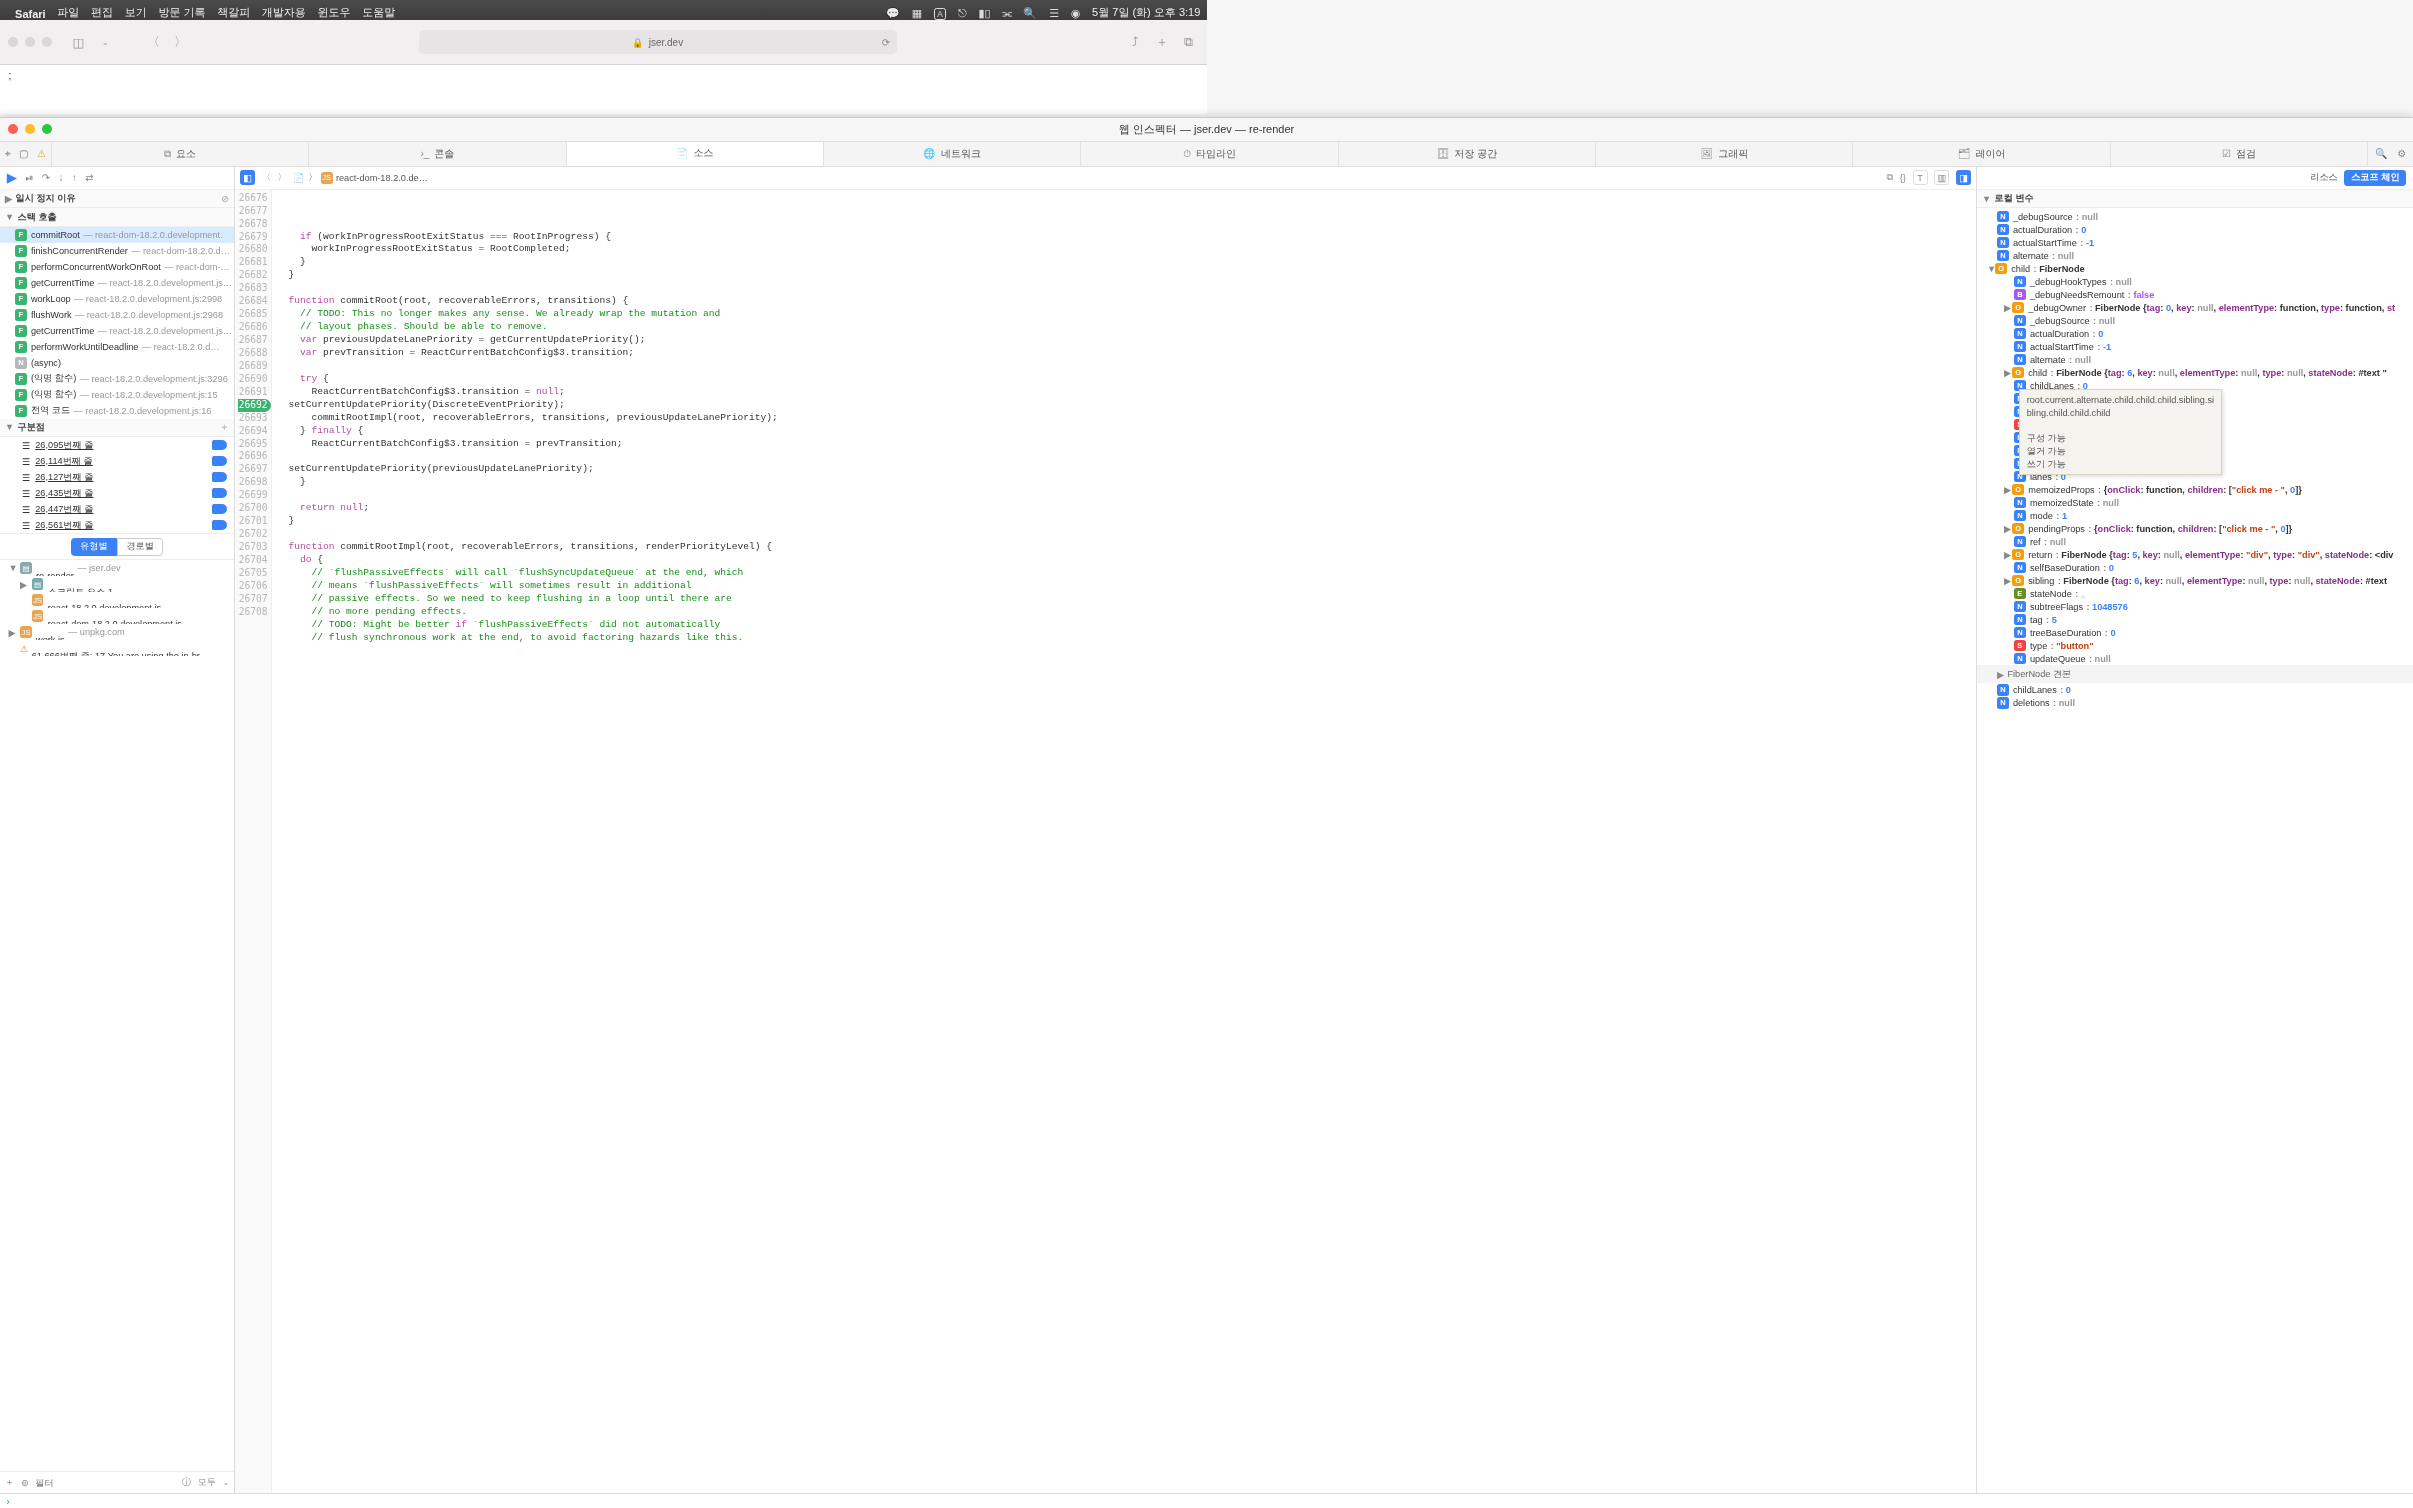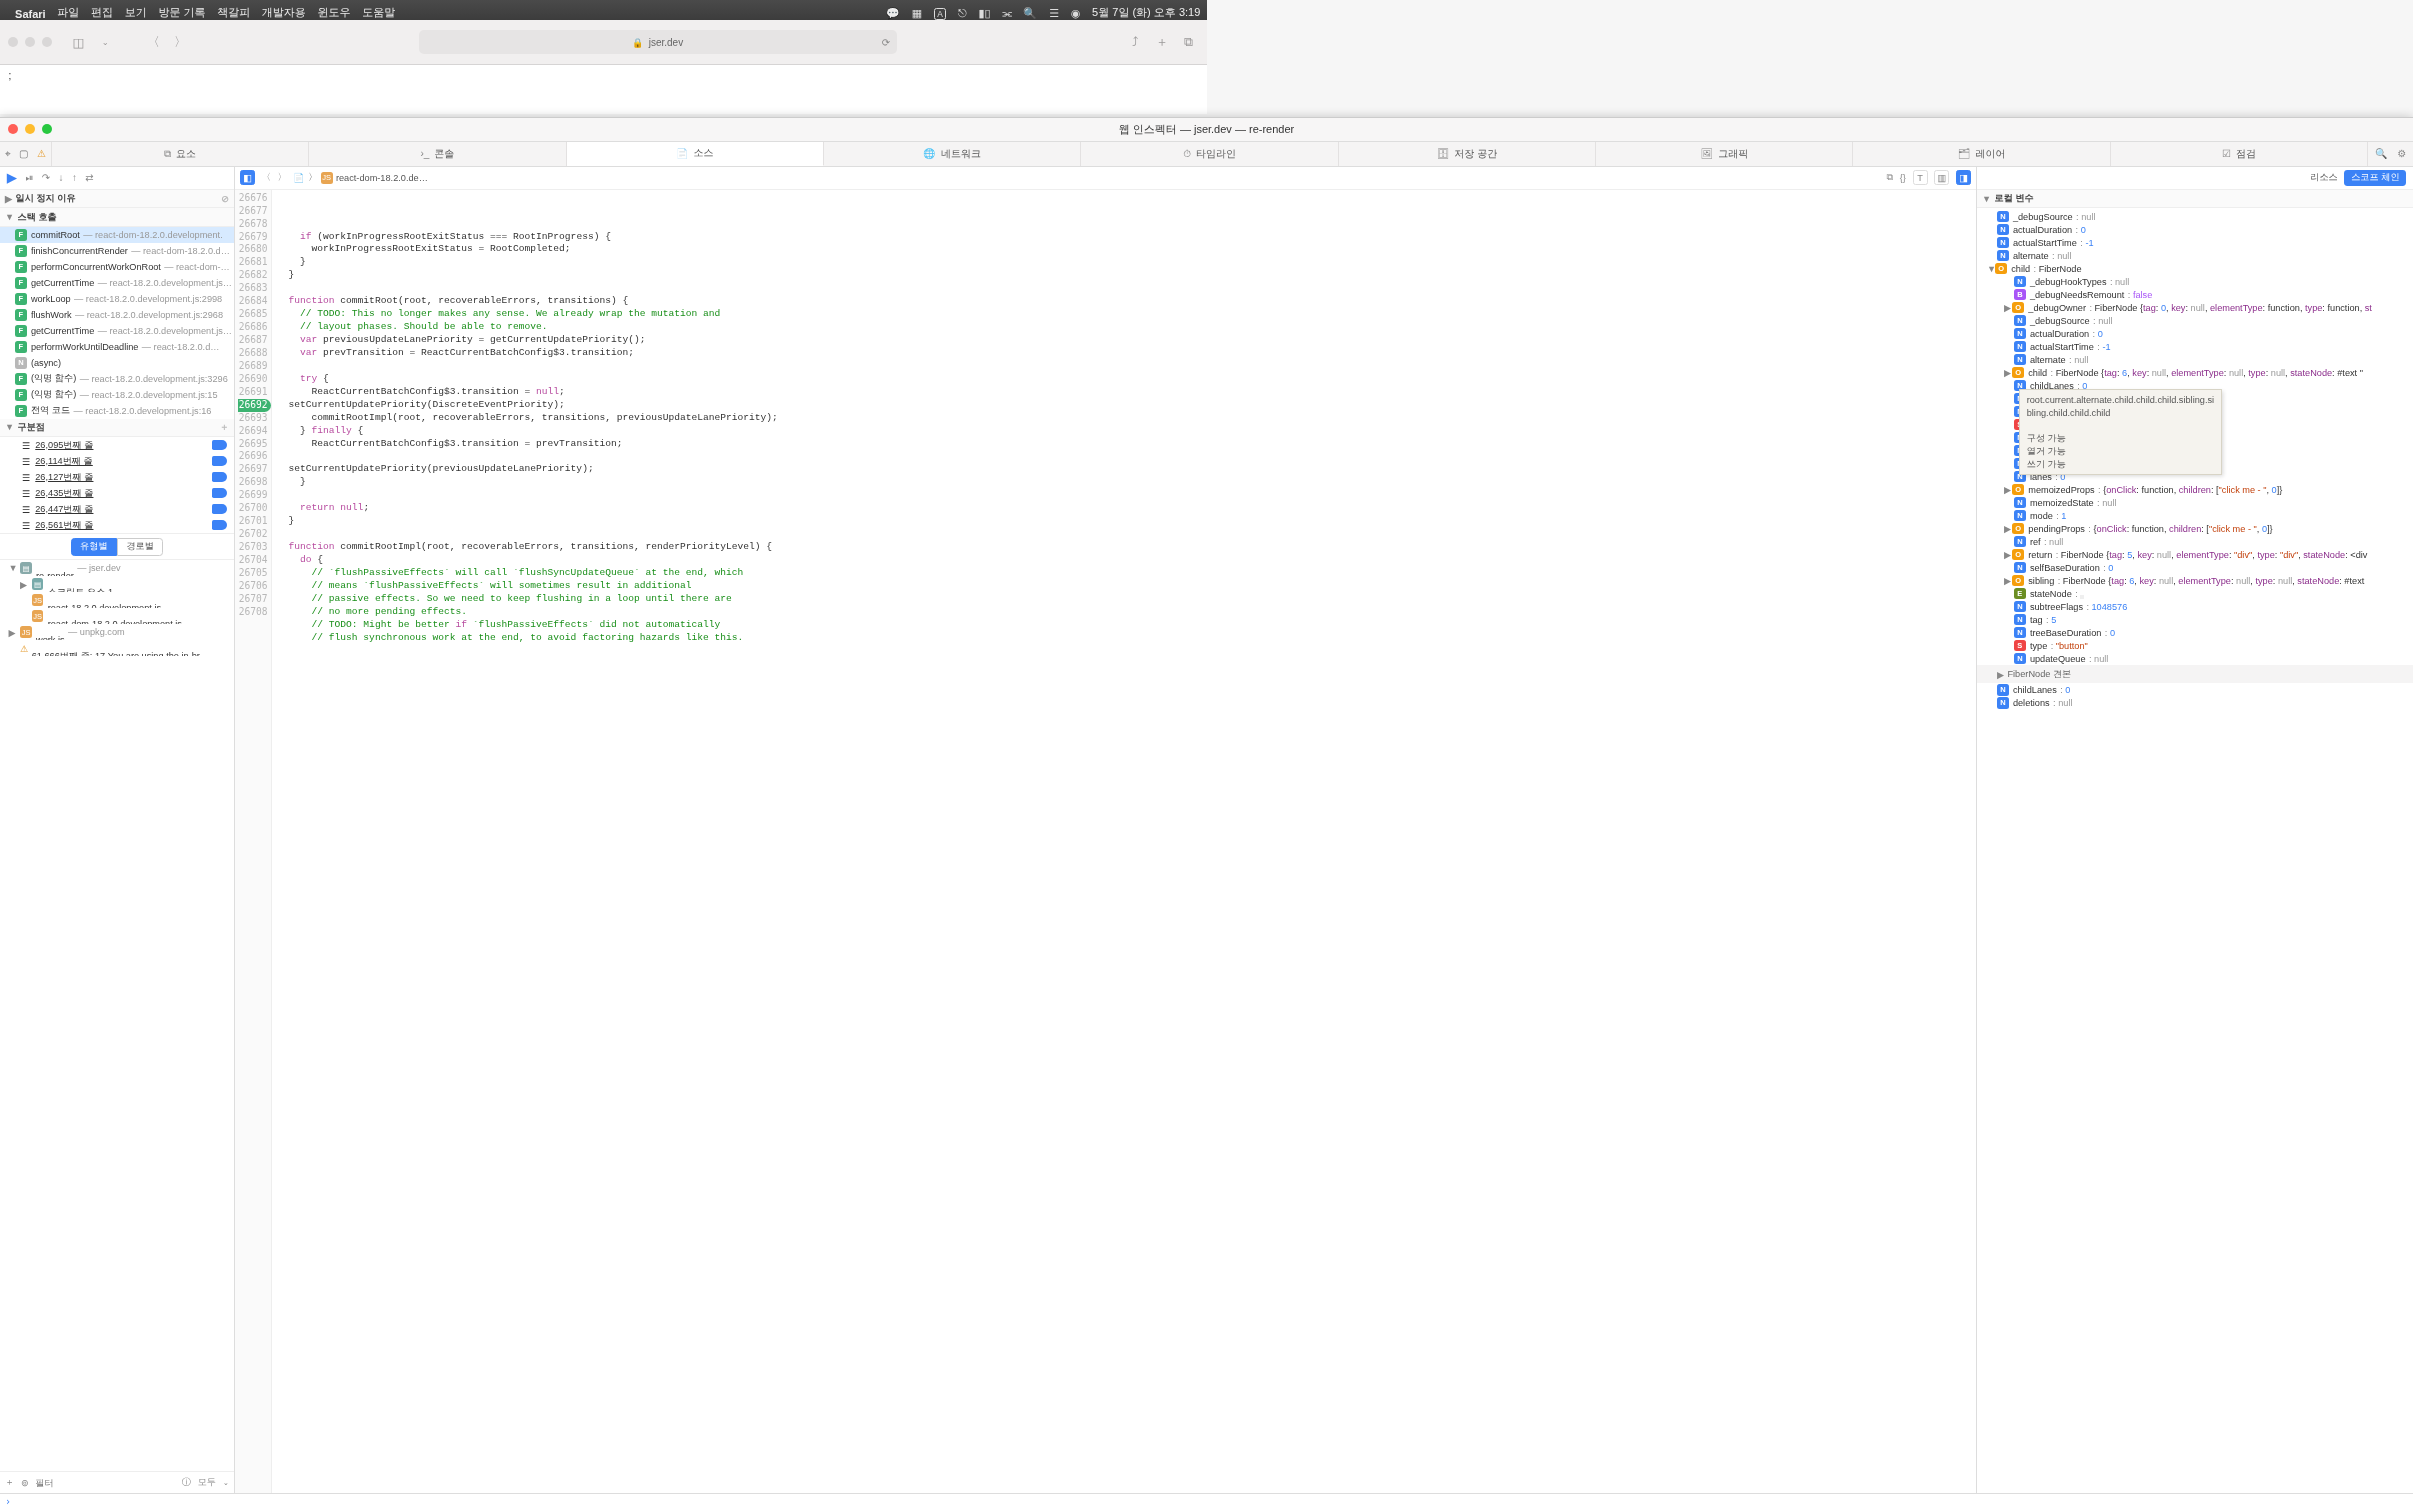--- a/index.html
+++ b/index.html
@@ -86,31 +86,31 @@
 .gutter { width: 37px; background: #fafafa; color: #b8b8b8; text-align: right; padding: 1.7px 3.4px 1.7px 0; border-right: 0.8px solid #eee; white-space: pre; }
 .gutter .hl { background: #3cb371; color: #fff; display: inline-block; width: 100%; padding-right: 3.4px; margin-right: -3.4px; border-radius: 0 6.7px 6.7px 0; }
 .code { flex: 1; padding: 1.7px 5px; white-space: pre-wrap; overflow: hidden; font-family: Liberation Mono, monospace; }
 .kw { color: #b84da0; } .com { color: #1a8f1a; }
 .exec-line { background: #c9e8c3; display: block; margin: 0 -5px; padding: 0 5px; }
 
 
 .rightpanel { width: 436px; display: flex; flex-direction: column; font-size: 9.2px; }
 .rightbar { height: 23.5px; border-bottom: 0.8px solid #eee; display: flex; align-items: center; justify-content: flex-end; padding: 0 6.7px; gap: 6.7px; }
 .rightbar .lnk { color: #555; }
-.rightbar .pill { background: #3b82f6; color: #fff; padding: 1.7px 6.7px; border-radius: 3.4px; }
+.rightbar .pill { background: #3b82f6; color: #fff; padding: 1.7px 6.7px; border-radius: 3.4px; font-weight: bold; }
 .scopehdr { height: 18.4px; display: flex; align-items: center; padding: 0 5px; font-weight: 600; color: #444; border-bottom: 0.8px solid #eee; background: #fafafa; }
 .scopehdr .disc { margin-right: 3.4px; color: #888; }
 .scopelist { flex: 1; overflow-y: auto; padding: 1.7px 0; position: relative; }
 .prow { display: flex; align-items: center; padding-left: 20px; height: 13px; white-space: nowrap; overflow: hidden; }
 .prow.d1 { padding-left: 37px; }
 .prow .disc { width: 8.4px; color: #888; margin-left: -10px; }
 .tbadge { width: 11.7px; height: 11.7px; border-radius: 2.5px; display: inline-flex; align-items: center; justify-content: center; font-size: 7.5px; font-weight: 700; margin-right: 4.2px; color: #fff; flex-shrink: 0; }
 .tb-N { background: #3b82f6; } .tb-B { background: #a855f7; } .tb-O { background: #f59e0b; } .tb-S { background: #ef4444; } .tb-E { background: #6b8e23; }
 .pk { color: #333; }
-.pv { color: #888; margin-left: 3.4px; }
+.pv { color: #888; margin-left: 3.4px; font-weight: bold; }
 .pv .cls { color: #333; }
 .pv .tnum { color: #3b82f6; } .pv .tnull { color: #999; } .pv .tbool { color: #a855f7; } .pv .tstr { color: #c2410c; }
 .pv .kk { color: #8b2d8b; }
 .tooltip { position: absolute; background: #f5f3ee; border: 0.8px solid #d8d4c6; padding: 3.4px 6.7px; font-size: 9.2px; color: #555; box-shadow: 1.7px 1.7px 4.2px rgba(0,0,0,.15); line-height: 1.4; }
 .proto { height: 18.4px; display: flex; align-items: center; padding-left: 20px; color: #666; background: #f5f4f4; }
 .proto .disc { margin-right: 3.4px; color: #888; }
 .consolebar { height: 15px; border-top: 0.8px solid #ddd; display: flex; align-items: center; padding-left: 5px; color: #3b82f6; font-family: Menlo, monospace; }
 </style>
 </head>
 <body>

